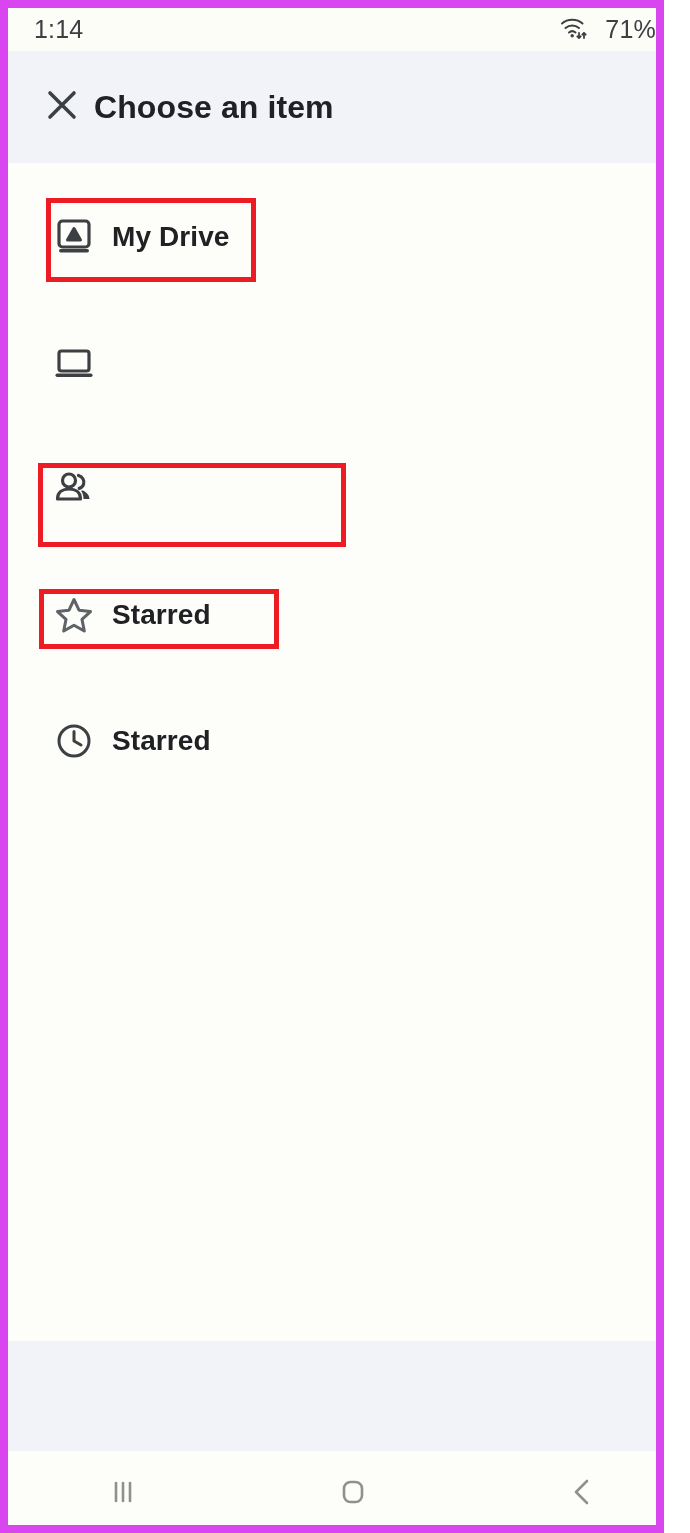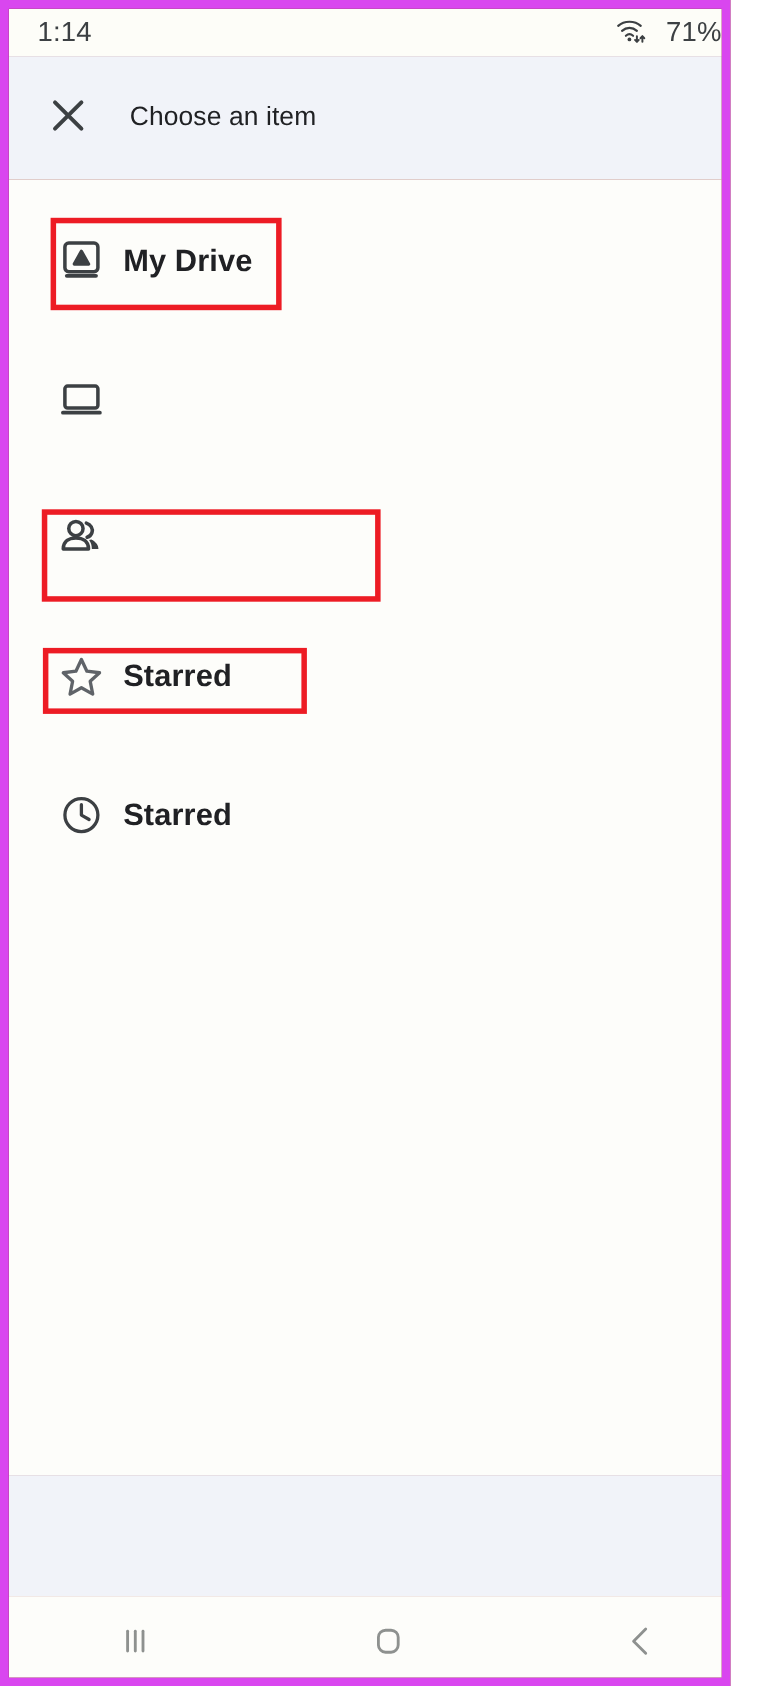--- a/index.html
+++ b/index.html
@@ -34,21 +34,21 @@
     padding: 0 22px 0 26px;
     box-sizing: border-box;
   }
   #status-time {
     font-size: 25px;
     color: #3c4043;
     letter-spacing: 0.2px;
   }
   #status-right {
     display: flex;
-    align-items: flex-end;
+    align-items: center;
     gap: 16px;
   }
   #battery-group {
     display: flex;
     align-items: center;
     gap: 2px;
   }
   #battery-percent {
     font-size: 25px;
     color: #3c4043;
@@ -69,24 +69,23 @@
   #close-icon-btn {
     width: 64px;
     height: 64px;
     margin-left: 22px;
     display: flex;
     align-items: center;
     justify-content: center;
     cursor: pointer;
   }
   #dialog-title {
-    font-size: 24px;
-    font-weight: normal;
+    font-size: 32px;
+    font-weight: bold;
     color: #202124;
-    margin-left: 24px;
     letter-spacing: 0.1px;
   }
 
   
   #item-list {
     position: absolute;
     left: 0; top: 155px;
     width: 690px;
     height: 1178px;
     background: #fdfdfa;

